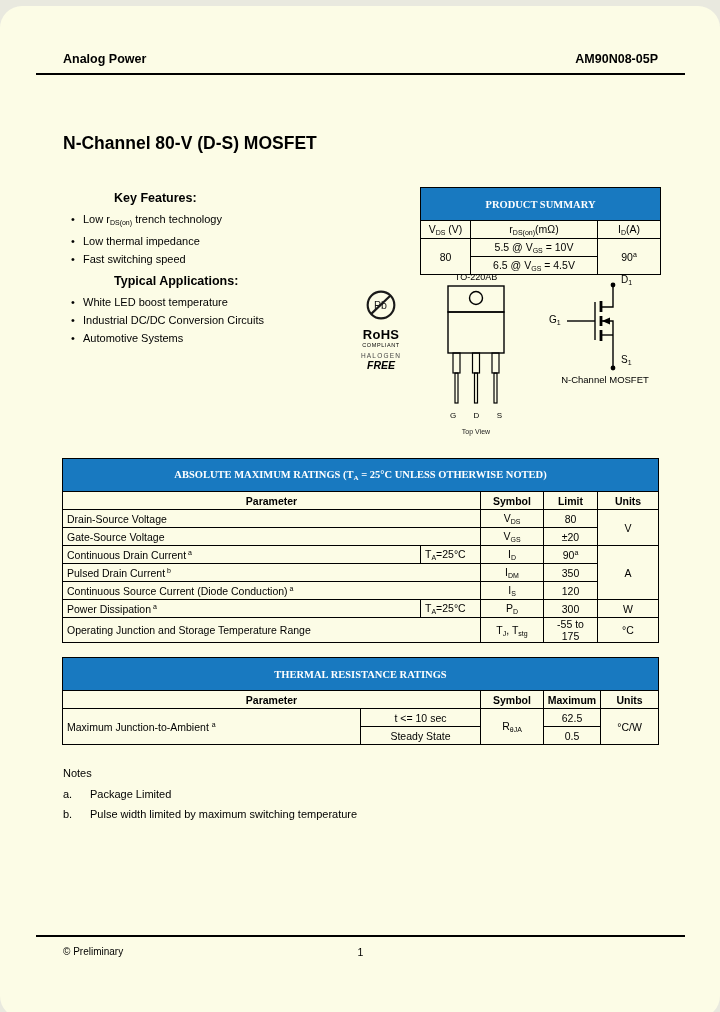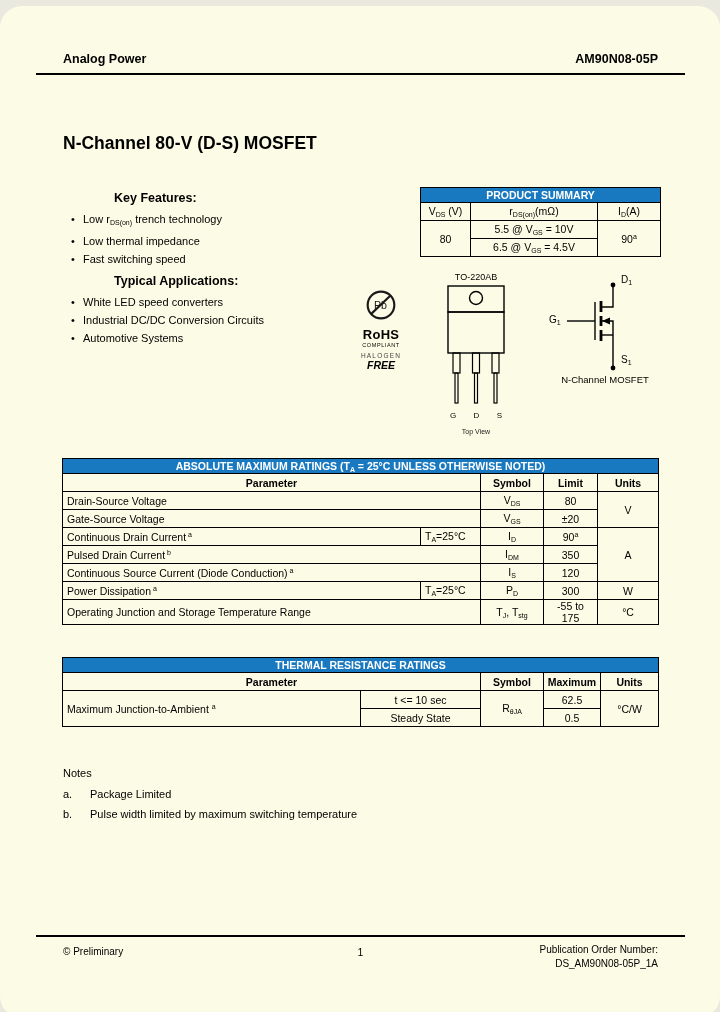--- a/index.html
+++ b/index.html
@@ -21,21 +21,21 @@
   .feat-key { top:185px; }
   .feat-app { top:268px; }
   .feat h3 { font-size:12.5px; margin-bottom:5px;padding-left:46px; }
   .feat ul { list-style:none; font-size:11px; }
   .feat li { position:relative; padding-left:15px; line-height:18px; }
   .feat li::before { content:"•"; position:absolute; left:3px; }
 
   table { border-collapse:collapse; table-layout:fixed; font-size:10.5px; }
   td,th { border:1px solid #000; height:18px; padding:0 3px; font-weight:normal; }
   .blue-bar { background:var(--blue,#1879C0); color:#fff; font-weight:bold; text-align:center;
-              height:15px; font-size:10.5px; }
+              height:33px; font-size:10.5px;font-family:Liberation Serif, serif; }
   .hdr th { font-weight:bold; text-align:center; }
   .c { text-align:center; }
   .l { text-align:left; padding-left:4px; }
 
   .ps-table { position:absolute; left:420px; top:181px; width:240px; }
   .ps-table td { text-align:center; }
 
   .rt { position:absolute; left:62px; width:596px; }
   .abs-table { top:452px; }
   .th-table { top:651px; }
@@ -113,21 +113,21 @@
     </tr>
     <tr>
       <td>6.5 @ V<sub>GS</sub> = 4.5V</td>
     </tr>
   </tbody>
     </table>
 
   <section class="feat feat-app">
     <h3>Typical Applications:</h3>
     <ul>
-      <li>White LED speed converters</li>
+      <li>White LED boost temperature</li>
       <li>Industrial DC/DC Conversion Circuits</li>
       <li>Automotive Systems</li>
     </ul>
   </section>
 
   <div class="rohs">
     <svg width="32" height="32" viewBox="0 0 36 36">
       <circle cx="18" cy="18" r="15" fill="none" stroke="#1a1a1a" stroke-width="2.4"></circle>
       <line x1="7" y1="28" x2="29" y2="7" stroke="#1a1a1a" stroke-width="2.4"></line>
       <text x="10" y="23" font-size="12" fill="#1a1a1a">Pb</text>
@@ -290,19 +290,15 @@
     <div class="note-row">
       <span class="note-label">b.</span>
       <span>Pulse width limited by maximum switching temperature</span>
     </div>
   </section>
 
   <div class="rule rule-footer"></div>
   <footer class="doc-footer">
     <span class="footer-left">© Preliminary</span>
     <span class="footer-page">1</span>
-    <span class="footer-right">
-      <span>Publication Order Number:</span><br>
-      <span>DS_AM90N08-05P_1A</span>
-    </span>
   </footer>
 
 </div>
 
 </body></html>

